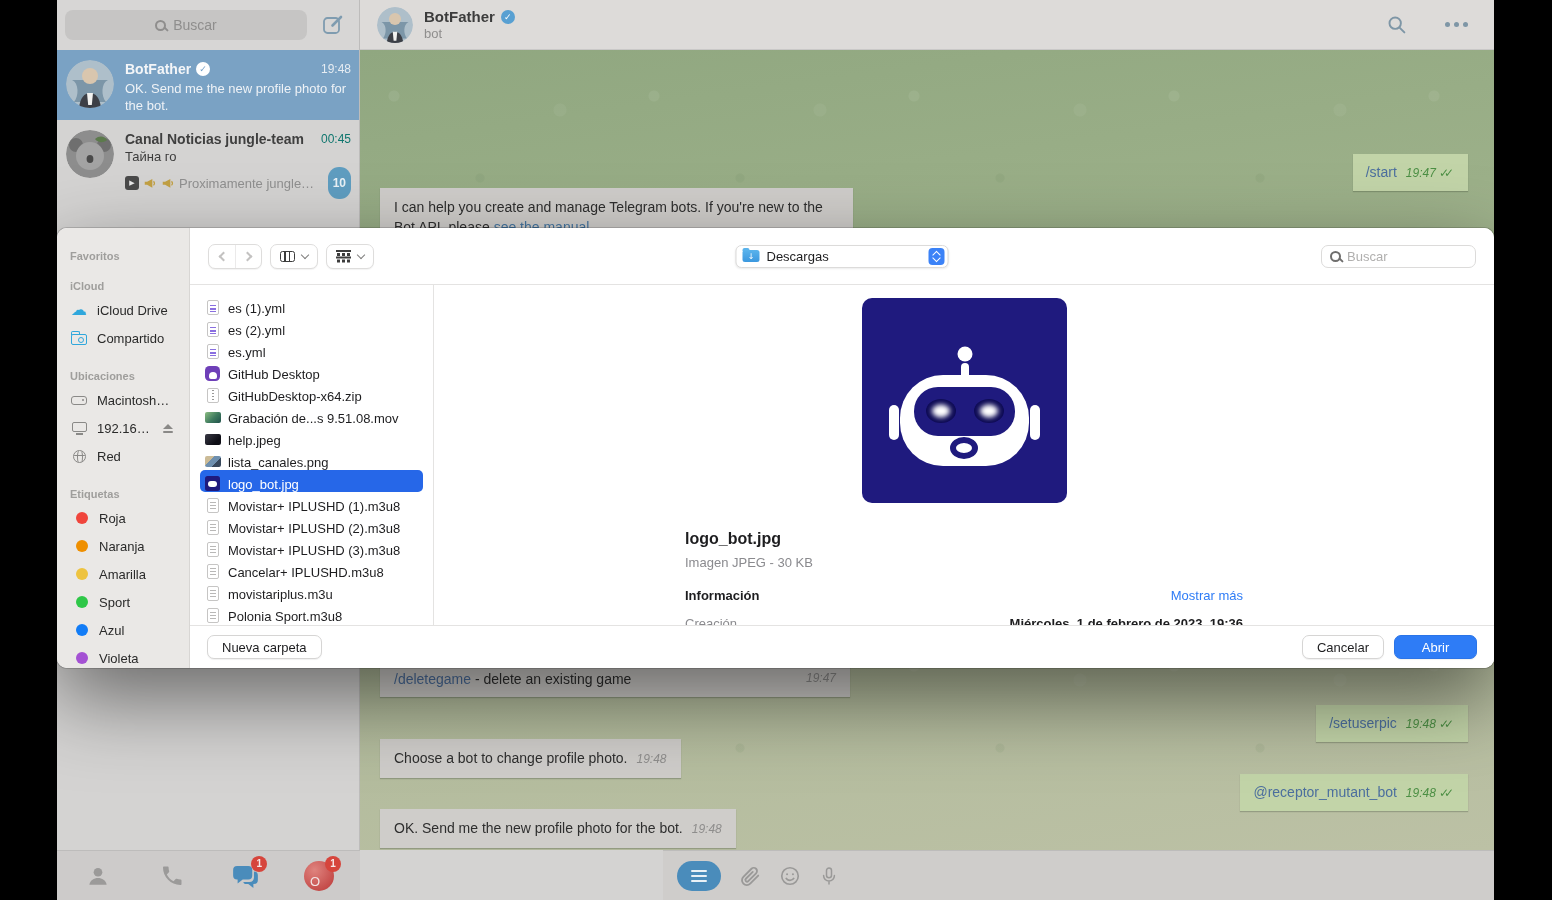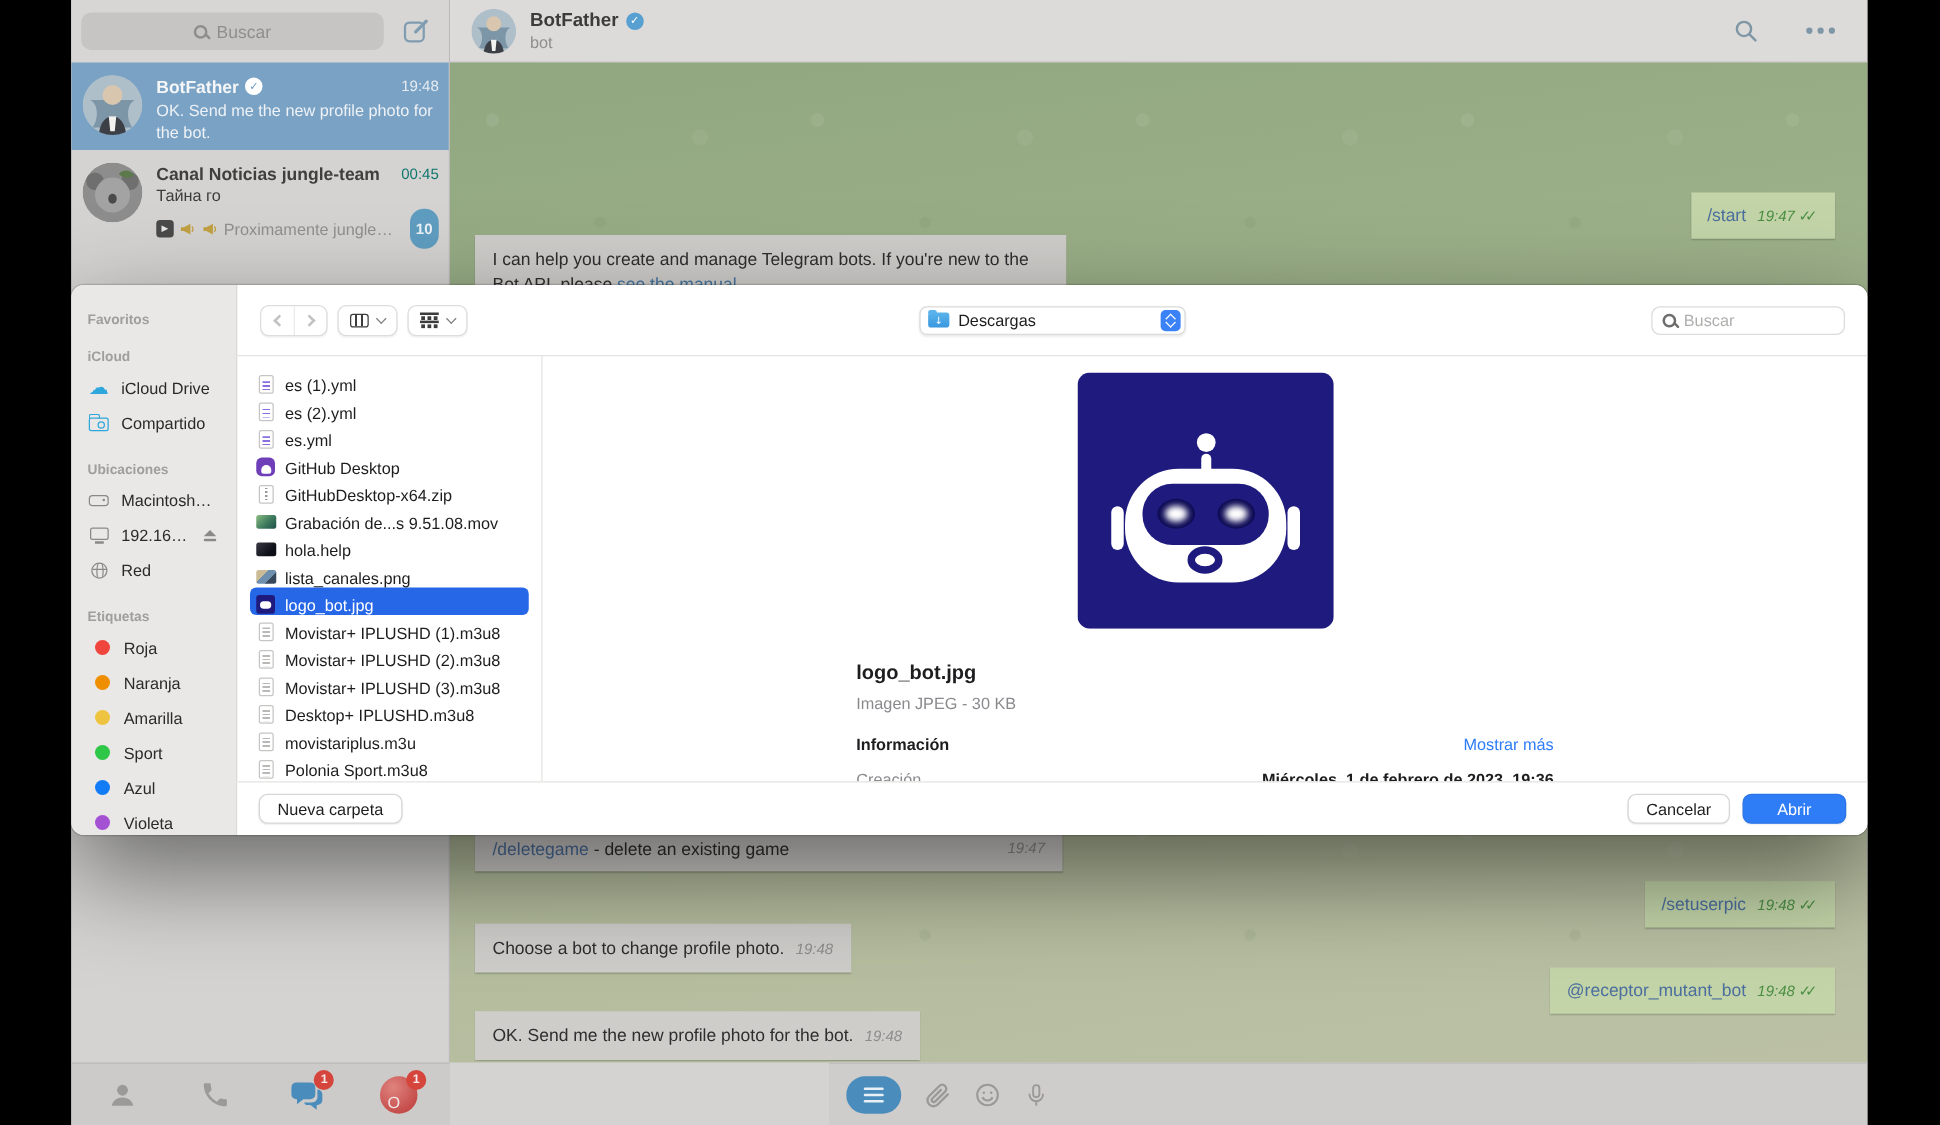--- a/index.html
+++ b/index.html
@@ -469,21 +469,21 @@
               <div class="f-row">
                 <span class="f-ic">
                   <span class="fi-mov"></span>
                 </span>
                 <span>Grabación de...s 9.51.08.mov</span>
               </div>
               <div class="f-row">
                 <span class="f-ic">
                   <span class="fi-jpeg-dark"></span>
                 </span>
-                <span>hola.help</span>
+                <span>help.jpeg</span>
               </div>
               <div class="f-row">
                 <span class="f-ic">
                   <span class="fi-png-color"></span>
                 </span>
                 <span>lista_canales.png</span>
               </div>
               <div class="f-row selected">
                 <span class="f-ic">
                   <span class="fi-jpg-navy"></span>
@@ -505,21 +505,21 @@
               <div class="f-row">
                 <span class="f-ic">
                   <span class="fi-m3u"></span>
                 </span>
                 <span>Movistar+ IPLUSHD (3).m3u8</span>
               </div>
               <div class="f-row">
                 <span class="f-ic">
                   <span class="fi-m3u"></span>
                 </span>
-                <span>Desktop+ IPLUSHD.m3u8</span>
+                <span>Cancelar+ IPLUSHD.m3u8</span>
               </div>
               <div class="f-row">
                 <span class="f-ic">
                   <span class="fi-m3u"></span>
                 </span>
                 <span>movistariplus.m3u</span>
               </div>
               <div class="f-row">
                 <span class="f-ic">
                   <span class="fi-m3u"></span>

